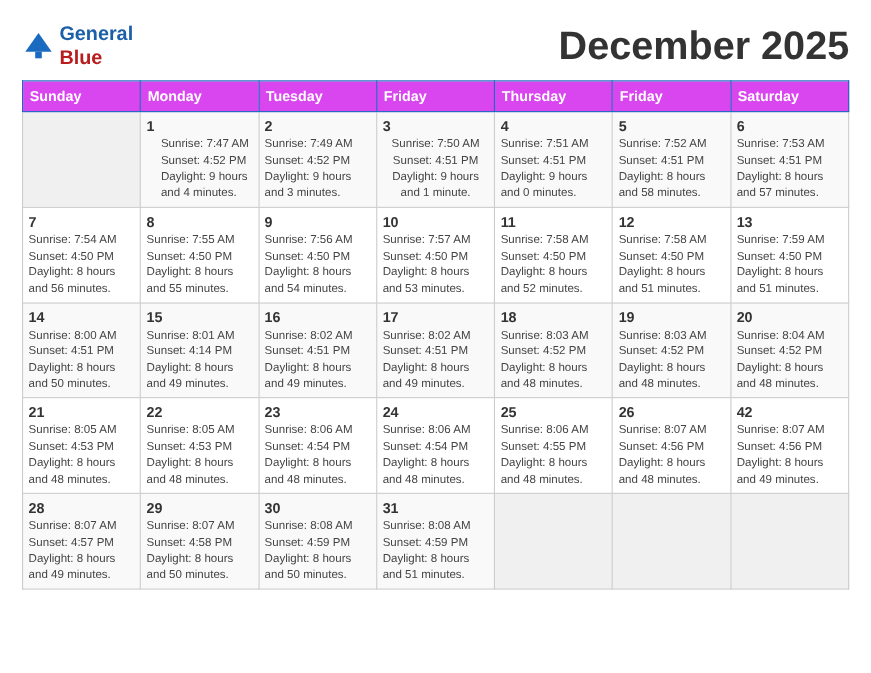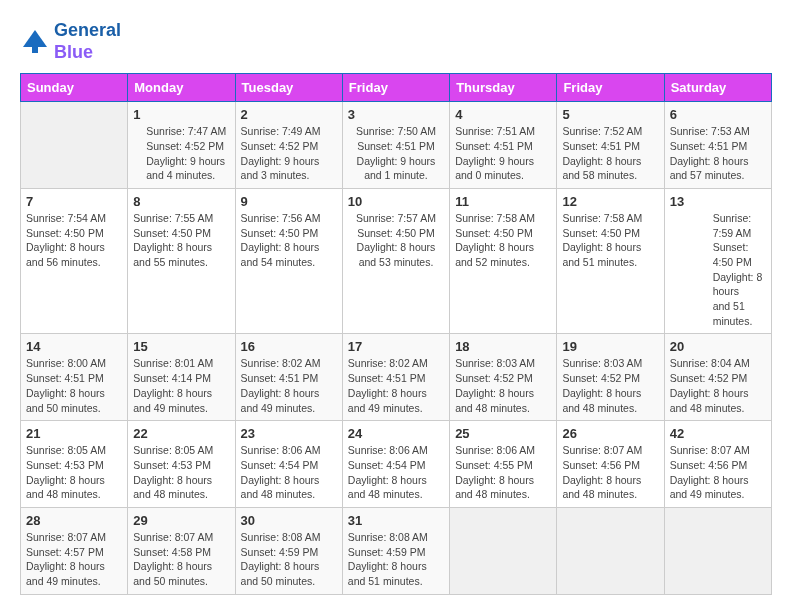--- a/index.html
+++ b/index.html
@@ -90,24 +90,25 @@
 <body>
 
 <div class="header">
   <div class="logo">
     <svg class="logo-icon" viewBox="0 0 30 30">
       <polygon points="15,3 27,20 3,20" fill="#1a6bbf"></polygon>
       <rect x="12" y="20" width="6" height="6" fill="#1a6bbf"></rect>
     </svg>
     <div class="logo-text">
       <div><span>General</span></div>
-      <div style="color:#8b5cf6;">Blue</div>
+      <div style="color:#b91c1c;">Blue</div>
     </div>
   </div>
   <div class="title-block">
+    <div class="month-title">December 2025</div>
   </div>
 </div>
 
 <table>
   <thead>
     <tr id="header-row">
         <th>Sunday</th>
         <th>Monday</th>
         <th>Tuesday</th>
         <th>Friday</th>
@@ -179,42 +180,42 @@
         </td>
         <td>
           <span class="day-number">9</span>
           <div class="day-info" style="white-space: pre-line;">Sunrise: 7:56 AM
 Sunset: 4:50 PM
 Daylight: 8 hours
 and 54 minutes.</div>
         </td>
         <td>
           <span class="day-number">10</span>
-          <div class="day-info" style="white-space: pre-line; text-align: center;">Sunrise: 7:57 AM
+          <div class="day-info" style="white-space: pre-line;">Sunrise: 7:57 AM
 Sunset: 4:50 PM
 Daylight: 8 hours
 and 53 minutes.</div>
         </td>
         <td>
           <span class="day-number">11</span>
           <div class="day-info" style="white-space: pre-line;">Sunrise: 7:58 AM
 Sunset: 4:50 PM
 Daylight: 8 hours
 and 52 minutes.</div>
         </td>
         <td>
           <span class="day-number">12</span>
           <div class="day-info" style="white-space: pre-line;">Sunrise: 7:58 AM
 Sunset: 4:50 PM
 Daylight: 8 hours
 and 51 minutes.</div>
         </td>
         <td>
           <span class="day-number">13</span>
-          <div class="day-info" style="white-space: pre-line; margin-left: 43px;">Sunrise: 7:59 AM
+          <div class="day-info" style="white-space: pre-line;">Sunrise: 7:59 AM
 Sunset: 4:50 PM
 Daylight: 8 hours
 and 51 minutes.</div>
         </td>
       </tr>
       <tr>
         <td>
           <span class="day-number">14</span>
           <div class="day-info" style="white-space: pre-line;">Sunrise: 8:00 AM
 Sunset: 4:51 PM

